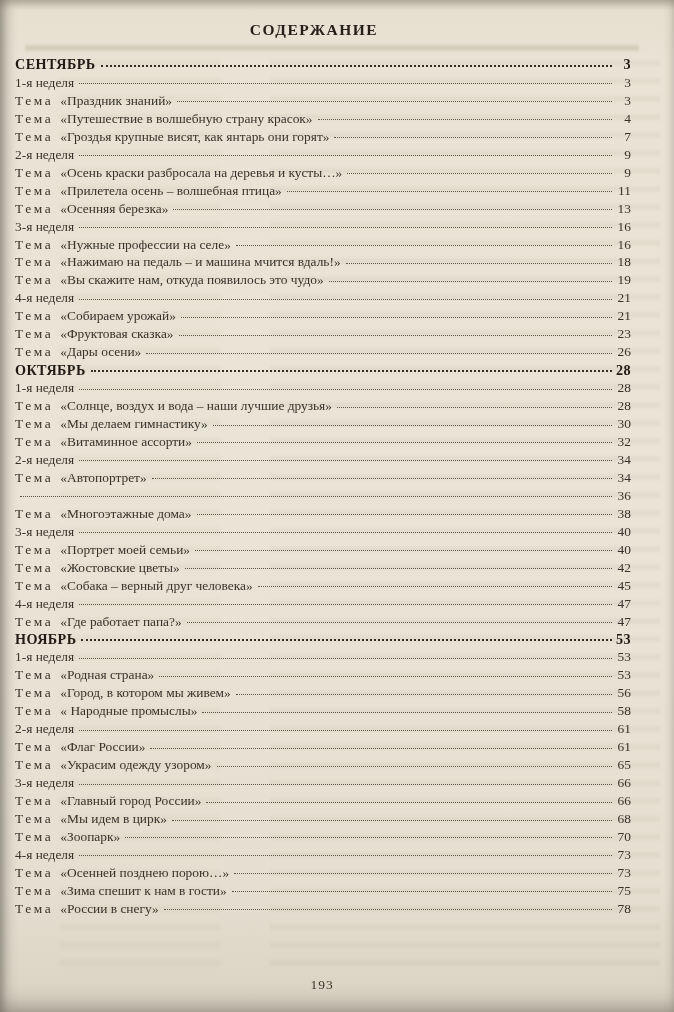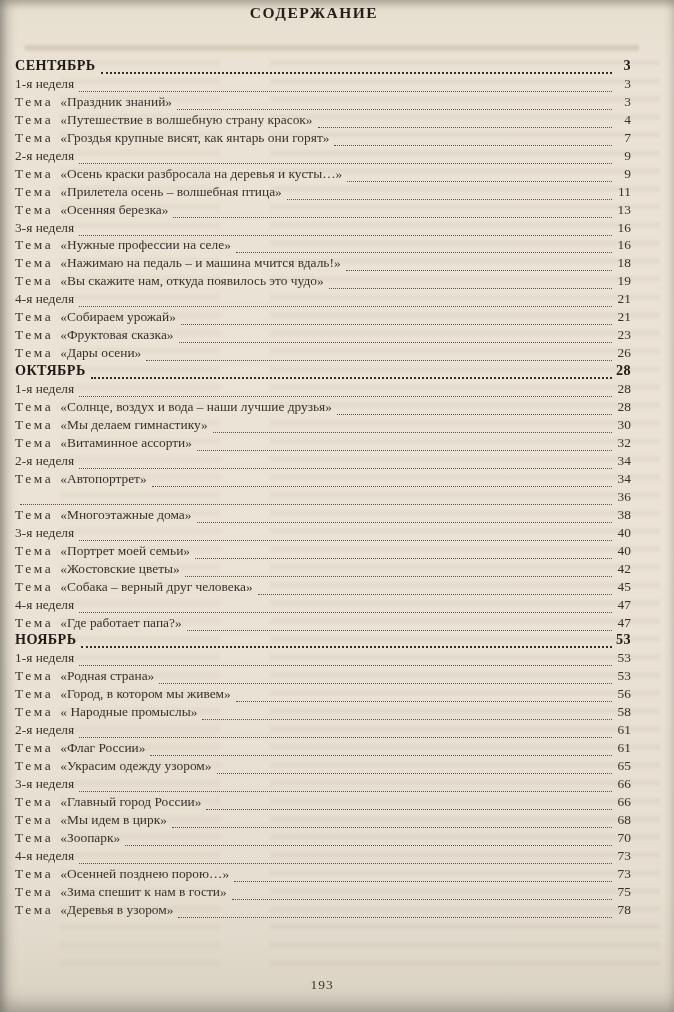--- a/index.html
+++ b/index.html
@@ -38,30 +38,30 @@
     background:repeating-linear-gradient(180deg,
       rgba(150,138,117,0.07) 0 6px, rgba(0,0,0,0) 6px 18px);
     filter:blur(1.5px);
   }
   .ghost-line {
     top:45px; left:25px; right:35px; height:6px;
     background:rgba(148,136,115,0.22);
     filter:blur(1.3px);
   }
   .title {
-    position:absolute; top:4px; left:0; right:46px;
+    position:absolute; top:21px; left:0; right:46px;
     text-align:center;
     font-weight:bold; font-size:15.5px; letter-spacing:1.5px;
     color:#241f18; z-index:2;
   }
   .toc {
     position:absolute; top:56px; left:15px; width:616px; z-index:2;
   }
   .toc-row {
-    display:flex; align-items:flex-end;
+    display:flex; align-items:center;
     height:17.96px;
     font-size:13.4px;
     white-space:nowrap;
     color:#37332b;
   }
   .toc-row .label { flex:0 0 auto; }
   .toc-row .dots {
     flex:1 1 auto; min-width:12px;
     height:2px;
     border-bottom:1.8px dotted #5c5543;
@@ -321,21 +321,21 @@
         <span class="label"><span class="prefix">Тема</span><span>«Осенней позднею порою…»</span></span>
         <span class="dots"></span>
         <span class="pageno">73</span>
       </div>
       <div class="toc-row row-theme">
         <span class="label"><span class="prefix">Тема</span><span>«Зима спешит к нам в гости»</span></span>
         <span class="dots"></span>
         <span class="pageno">75</span>
       </div>
       <div class="toc-row row-theme">
-        <span class="label"><span class="prefix">Тема</span><span>«Деревья в узором»</span></span>
+        <span class="label"><span class="prefix">Тема</span><span>«России в снегу»</span></span>
         <span class="dots"></span>
         <span class="pageno">78</span>
       </div>
     </div>
 
   <div class="footer">193</div>
 
   <div class="vignette"></div>
 </div>
 

